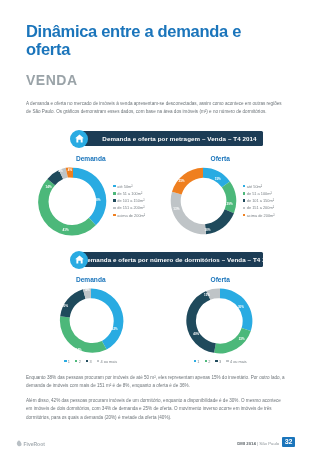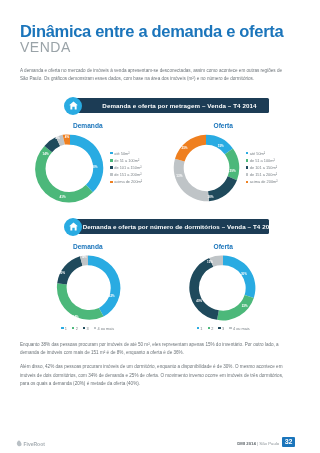--- a/index.html
+++ b/index.html
@@ -12,39 +12,39 @@
     background: #ffffff;
     font-family: "Liberation Sans", sans-serif;
     overflow: hidden;
     position: relative;
   }
   .page {
     width: 311px;
     height: 453px;
     position: relative;
     box-sizing: border-box;
-    padding: 0 20px;
+    padding: 0 26px;
   }
   
   .title {
     font-size: 16.5px;
     font-weight: bold;
     color: #1b75bb;
     letter-spacing: -0.3px;
     margin: 0;
     padding-top: 22px;
     line-height: 1.1;
   }
   .subtitle {
     font-size: 14px;
     color: #9aa3a8;
     letter-spacing: 0.5px;
-    margin: 0 0 0 0;
+    margin: 15px 0 0 0;
     line-height: 1.1;
-    font-weight: normal;
+    font-weight: bold;
   }
   .intro {
     font-size: 4.6px;
     color: #6d7479;
     line-height: 1.85;
     margin: 11px 0 0 0;
     max-width: 282px;
     text-align: left;
   }
   

